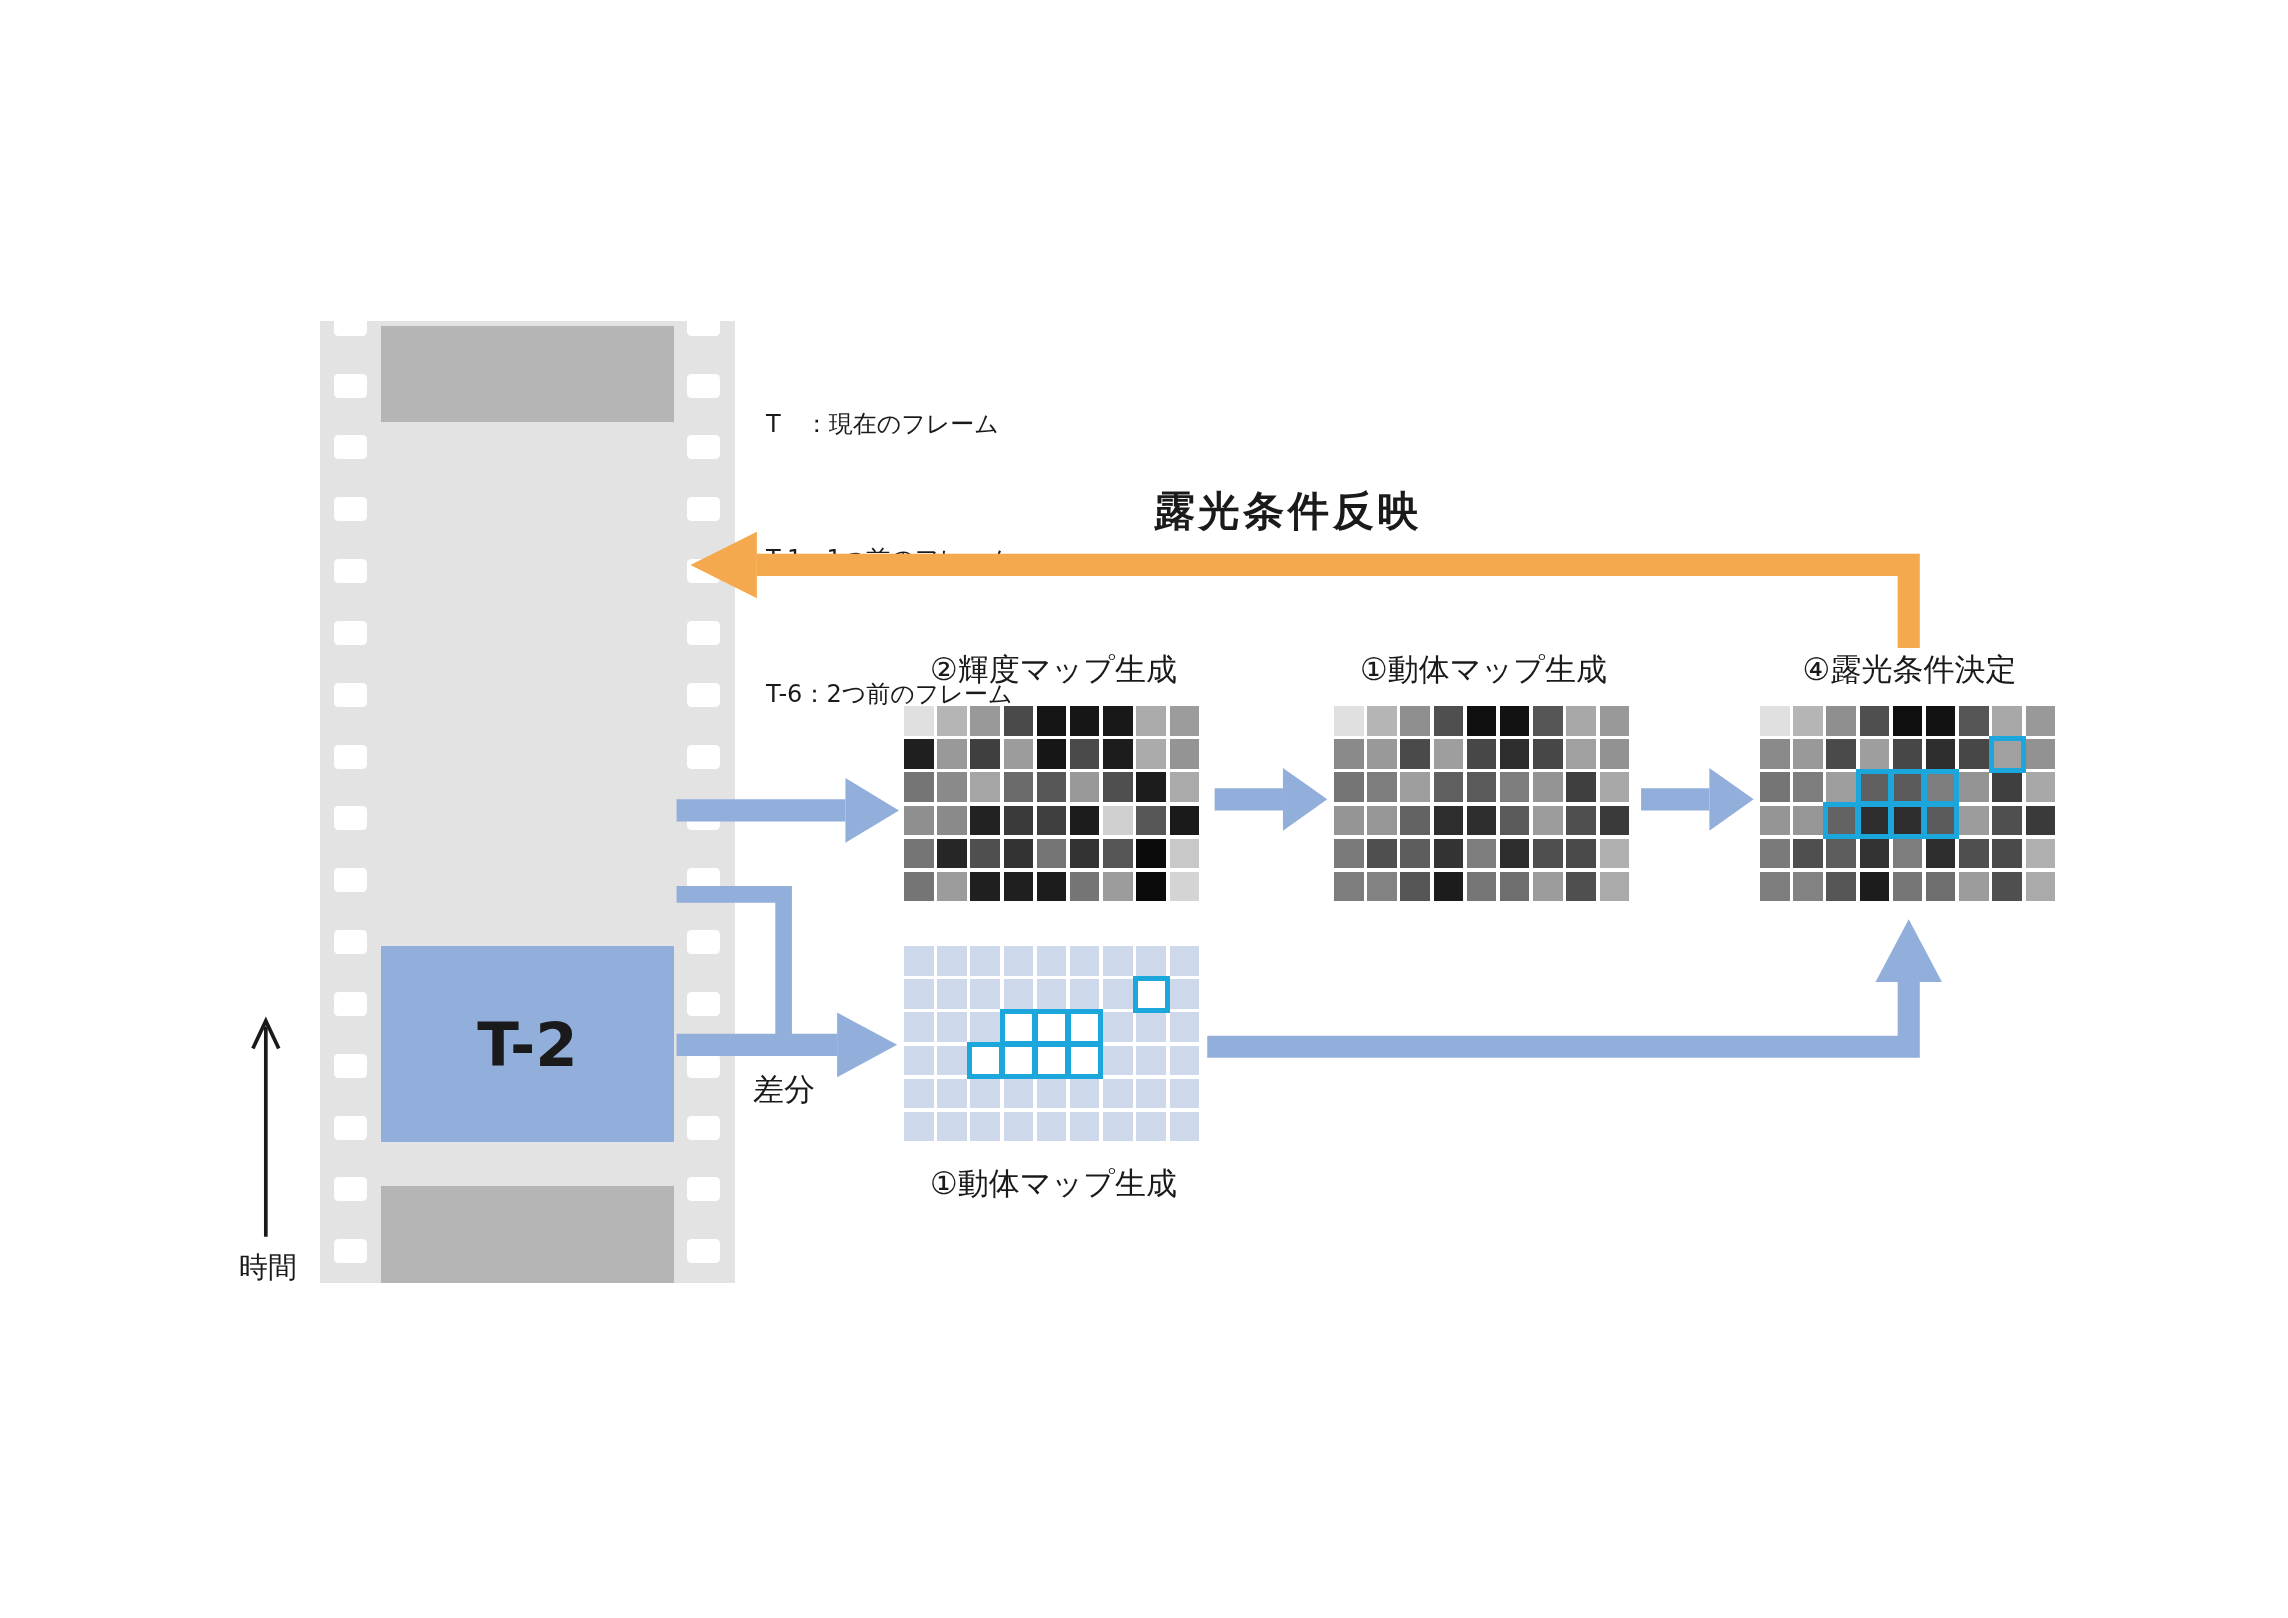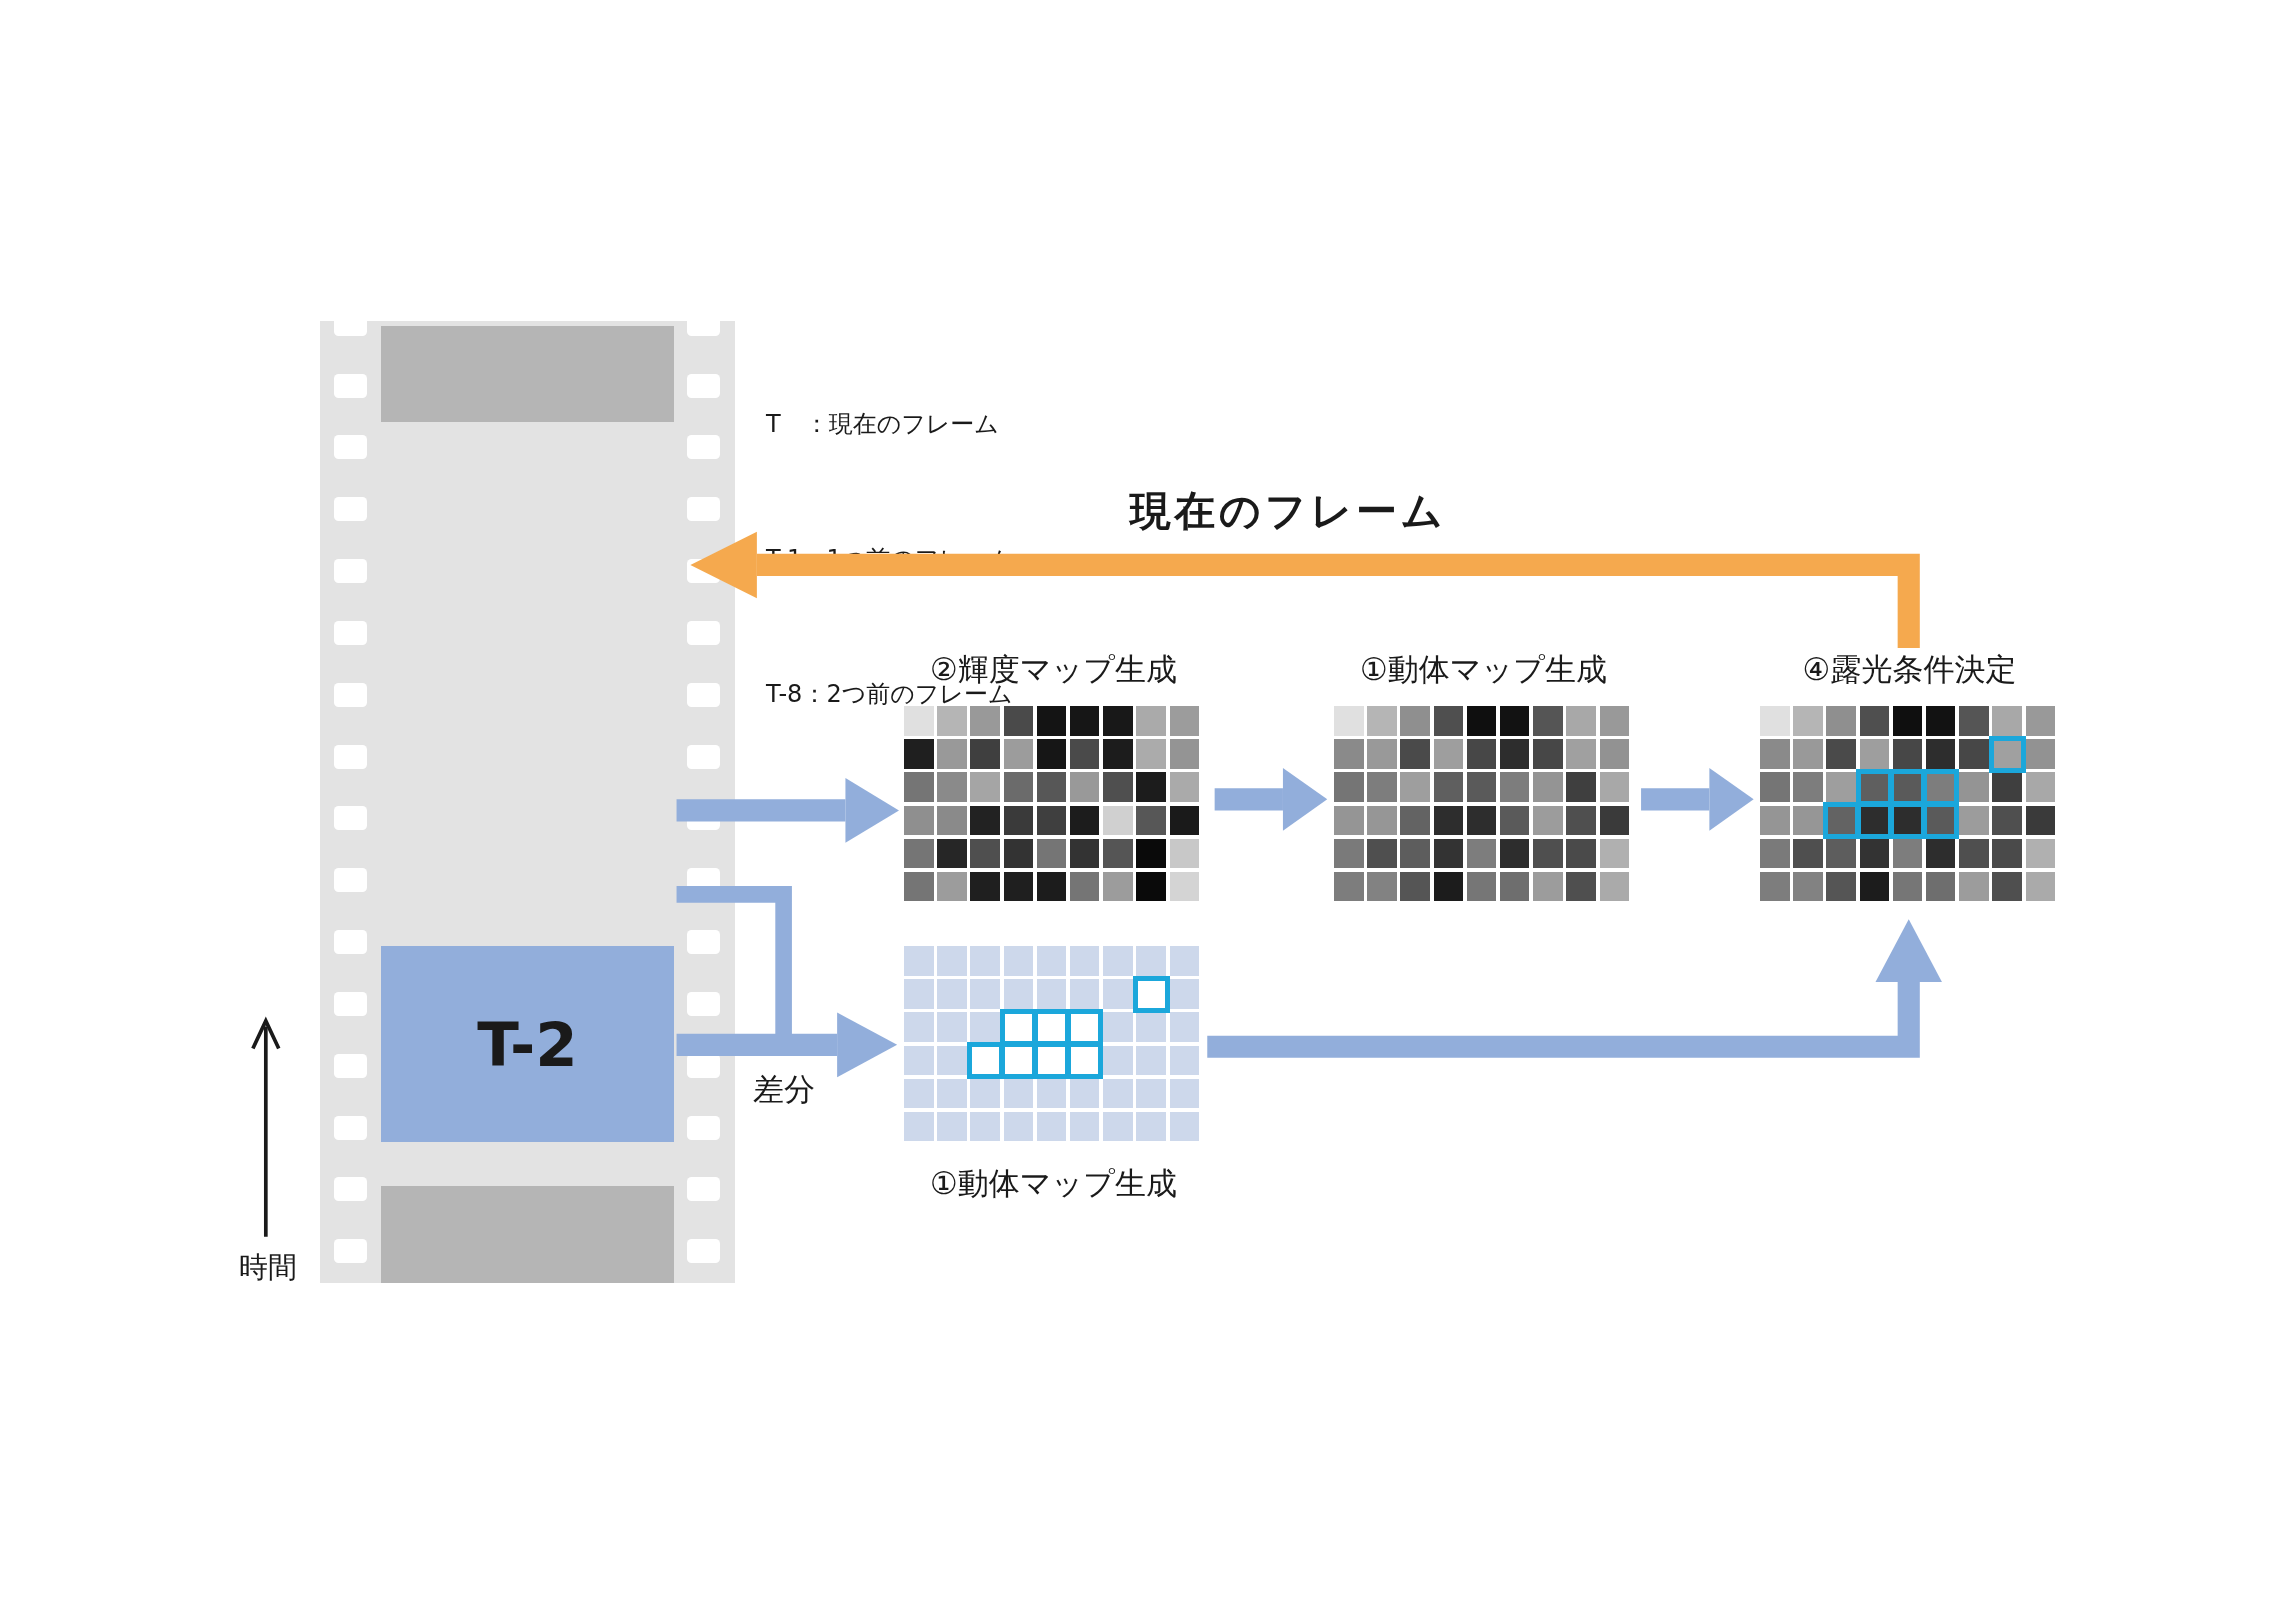--- a/index.html
+++ b/index.html
@@ -97,24 +97,24 @@
 
   <div class="frame blue" style="top:946px;height:196px;">
     <div class="lbl">T-2</div>
   </div>
 
   <div class="frame gray" style="top:1186px;height:97px;"></div>
 
   <div class="legend">
     <div>T　：現在のフレーム</div>
     <div>T-1：1つ前のフレーム</div>
-    <div>T-8：2つ前のフレーム</div>
+    <div>T-6：2つ前のフレーム</div>
   </div>
 
-  <div class="title">現在のフレーム</div>
+  <div class="title">露光条件反映</div>
 
   <div class="map-label" style="left:904px;top:649px;">②輝度マップ生成</div>
   <div class="map-label" style="left:1334px;top:649px;">①動体マップ生成</div>
   <div class="map-label" style="left:1760px;top:649px;">④露光条件決定</div>
   <div class="map-label" style="left:904px;top:1163px;">①動体マップ生成</div>
 
   <div class="grid" style="left:904px;top:706px;">
       <div class="cell" style="background: rgb(224, 224, 224);"></div>
       <div class="cell" style="background: rgb(181, 181, 181);"></div>
       <div class="cell" style="background: rgb(153, 153, 153);"></div>

